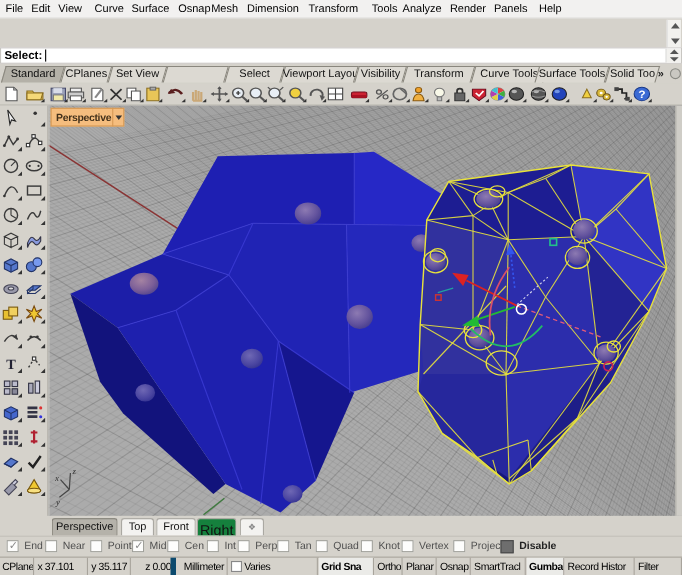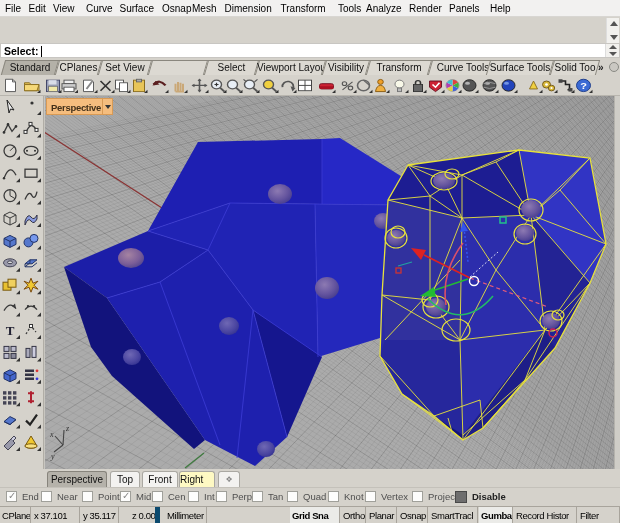--- a/index.html
+++ b/index.html
@@ -1218,21 +1218,21 @@
 <text x="51" y="459" font-size="8" font-style="italic" fill="#333" font-family="Liberation Serif, serif">y</text>
 </svg>
 <div style="position:absolute;right:0;top:0;width:6px;height:373px;background:#cfcdc7;border-left:1px solid #b5b3ad"></div><div style="position:absolute;left:0;top:0;width:1px;height:373px;background:#c8c6c0"></div><div style="position:absolute;left:2px;top:2px;width:67px;height:17px;background:#f5bd7e;border:1px solid #d89a55;font-size:9.5px;font-weight:bold;color:#42301a;padding:3px 0 0 4px;letter-spacing:-0.3px">Perspective</div>
 <div style="position:absolute;left:58px;top:2px;width:11px;height:17px;border-left:1px solid #d89a55"></div>
 <div style="position:absolute;left:61px;top:9px;width:0;height:0;border-left:3.5px solid transparent;border-right:3.5px solid transparent;border-top:4px solid #333"></div>
 </div>
 <div class="abs" style="left:0;top:469px;width:620px;height:18px;background:#d5d2cb;">
       <div style="position:absolute;left:47px;top:2px;width:60px;height:16px;background:#b5b2aa;border:1px solid #87847c;border-bottom:none;border-radius:3px 3px 0 0;text-align:center;font-size:10px;padding-top:2px;box-sizing:border-box;color:#111">Perspective</div>
       <div style="position:absolute;left:110px;top:2px;width:30px;height:16px;background:#f3f2f0;border:1px solid #aaa8a2;border-bottom:none;border-radius:3px 3px 0 0;text-align:center;font-size:10px;padding-top:2px;box-sizing:border-box;color:#111">Top</div>
       <div style="position:absolute;left:142px;top:2px;width:36px;height:16px;background:#f3f2f0;border:1px solid #aaa8a2;border-bottom:none;border-radius:3px 3px 0 0;text-align:center;font-size:10px;padding-top:2px;box-sizing:border-box;color:#111">Front</div>
-      <div style="position:absolute;left:179px;top:2px;width:36px;height:16px;background:#fef9c3;border:1px solid #aaa8a2;border-bottom:none;border-radius:3px 3px 0 0;text-align:left;font-size:10px;padding-top:2px;box-sizing:border-box;color:#111">Right</div>
+      <div style="position:absolute;left:179px;top:2px;width:36px;height:16px;background:#15803d;border:1px solid #aaa8a2;border-bottom:none;border-radius:3px 3px 0 0;text-align:center;font-size:13px;padding-top:2px;box-sizing:border-box;color:#111">Right</div>
       <div style="position:absolute;left:218px;top:2px;width:22px;height:16px;background:#f3f2f0;border:1px solid #aaa8a2;border-bottom:none;border-radius:3px 3px 0 0;text-align:center;font-size:8px;color:#888;padding-top:3px;box-sizing:border-box">❖</div>
     </div>
 <div class="abs" style="left:0;top:487px;width:620px;height:19px;background:#d5d2cb;border-top:1px solid #c4c1ba;font-size:9.5px">
       <span style="position:absolute;left:6px;top:3px;width:11px;height:11px;background:#fdfdfc;border:1px solid #a0a09a;display:inline-block">
         <span style="position:absolute;left:1px;top:-2px;color:#8a8a8a;font-size:10px">✓</span>
       </span>
       <span style="position:absolute;left:22px;top:3px;color:#4f4f4f">End</span>
       <span style="position:absolute;left:41px;top:3px;width:11px;height:11px;background:#fdfdfc;border:1px solid #a0a09a;display:inline-block"></span>
       <span style="position:absolute;left:57px;top:3px;color:#4f4f4f">Near</span>
       <span style="position:absolute;left:82px;top:3px;width:11px;height:11px;background:#fdfdfc;border:1px solid #a0a09a;display:inline-block"></span>
@@ -1259,20 +1259,21 @@
       <span style="position:absolute;left:428px;top:3px;color:#4f4f4f">Project</span>
       <span style="position:absolute;left:455px;top:3px;width:12px;height:12px;background:#6e6e6e;border:1px solid #494949;display:inline-block"></span>
       <span style="position:absolute;left:472px;top:3px;color:#222;font-weight:bold">Disable</span>
     </div>
 <div class="abs" style="left:0;top:506px;width:620px;height:17px;background:#d5d2cb;border-top:1px solid #a8a49c;font-size:9.5px;color:#000">
       <div style="position:absolute;left:0px;top:0;width:31px;height:17px;border-right:1px solid #a8a49c;padding:3px 0 0 2px;box-sizing:border-box;white-space:nowrap;overflow:hidden;letter-spacing:-0.4px">CPlane</div>
       <div style="position:absolute;left:32px;top:0;width:48px;height:17px;border-right:1px solid #a8a49c;padding:3px 0 0 2px;box-sizing:border-box;white-space:nowrap;overflow:hidden;letter-spacing:-0.4px">x 37.101</div>
       <div style="position:absolute;left:81px;top:0;width:38px;height:17px;border-right:1px solid #a8a49c;padding:3px 0 0 2px;box-sizing:border-box;white-space:nowrap;overflow:hidden;letter-spacing:-0.4px">y 35.117</div>
       <div style="position:absolute;left:120px;top:0;width:40px;height:17px;border-right:5px solid #0c4a6e;padding:3px 0 0 12px;box-sizing:border-box;white-space:nowrap;overflow:hidden;letter-spacing:-0.4px">z 0.000</div>
       <div style="position:absolute;left:165px;top:0;width:42px;height:17px;border-right:1px solid #a8a49c;padding:3px 0 0 2px;box-sizing:border-box;white-space:nowrap;overflow:hidden;letter-spacing:-0.4px">Millimeter</div>
+      <div style="position:absolute;left:208px;top:0;width:81px;height:17px;border-right:1px solid #a8a49c;padding:3px 0 0 2px;box-sizing:border-box;white-space:nowrap;overflow:hidden;letter-spacing:-0.4px"><span style="display:inline-block;width:10px;height:10px;background:#fff;border:1px solid #888;margin-right:2px;vertical-align:-2px"></span>Varies</div>
       <div style="position:absolute;left:290px;top:0;width:50px;height:17px;background:#ebebe8;border-right:1px solid #a8a49c;font-weight:bold;padding:3px 0 0 2px;box-sizing:border-box;white-space:nowrap;overflow:hidden;letter-spacing:-0.4px">Grid Sna</div>
       <div style="position:absolute;left:341px;top:0;width:25px;height:17px;border-right:1px solid #a8a49c;padding:3px 16px 0 2px;box-sizing:border-box;white-space:nowrap;overflow:hidden;letter-spacing:-0.4px">Ortho</div>
       <div style="position:absolute;left:367px;top:0;width:30px;height:17px;border-right:1px solid #a8a49c;padding:3px 0 0 2px;box-sizing:border-box;white-space:nowrap;overflow:hidden;letter-spacing:-0.4px">Planar</div>
       <div style="position:absolute;left:398px;top:0;width:30px;height:17px;border-right:1px solid #a8a49c;padding:3px 0 0 2px;box-sizing:border-box;white-space:nowrap;overflow:hidden;letter-spacing:-0.4px">Osnap</div>
       <div style="position:absolute;left:429px;top:0;width:49px;height:17px;border-right:1px solid #a8a49c;padding:3px 0 0 2px;box-sizing:border-box;white-space:nowrap;overflow:hidden;letter-spacing:-0.4px">SmartTracl</div>
       <div style="position:absolute;left:479px;top:0;width:34px;height:17px;background:#ebebe8;border-right:1px solid #a8a49c;font-weight:bold;padding:3px 0 0 2px;box-sizing:border-box;white-space:nowrap;overflow:hidden;letter-spacing:-0.4px">Gumbal</div>
       <div style="position:absolute;left:514px;top:0;width:63px;height:17px;border-right:1px solid #a8a49c;padding:3px 0 0 2px;box-sizing:border-box;white-space:nowrap;overflow:hidden;letter-spacing:-0.4px">Record Histor</div>
       <div style="position:absolute;left:578px;top:0;width:42px;height:17px;border-right:1px solid #a8a49c;padding:3px 0 0 2px;box-sizing:border-box;white-space:nowrap;overflow:hidden;letter-spacing:-0.4px">Filter</div>
     </div>
 </div>

